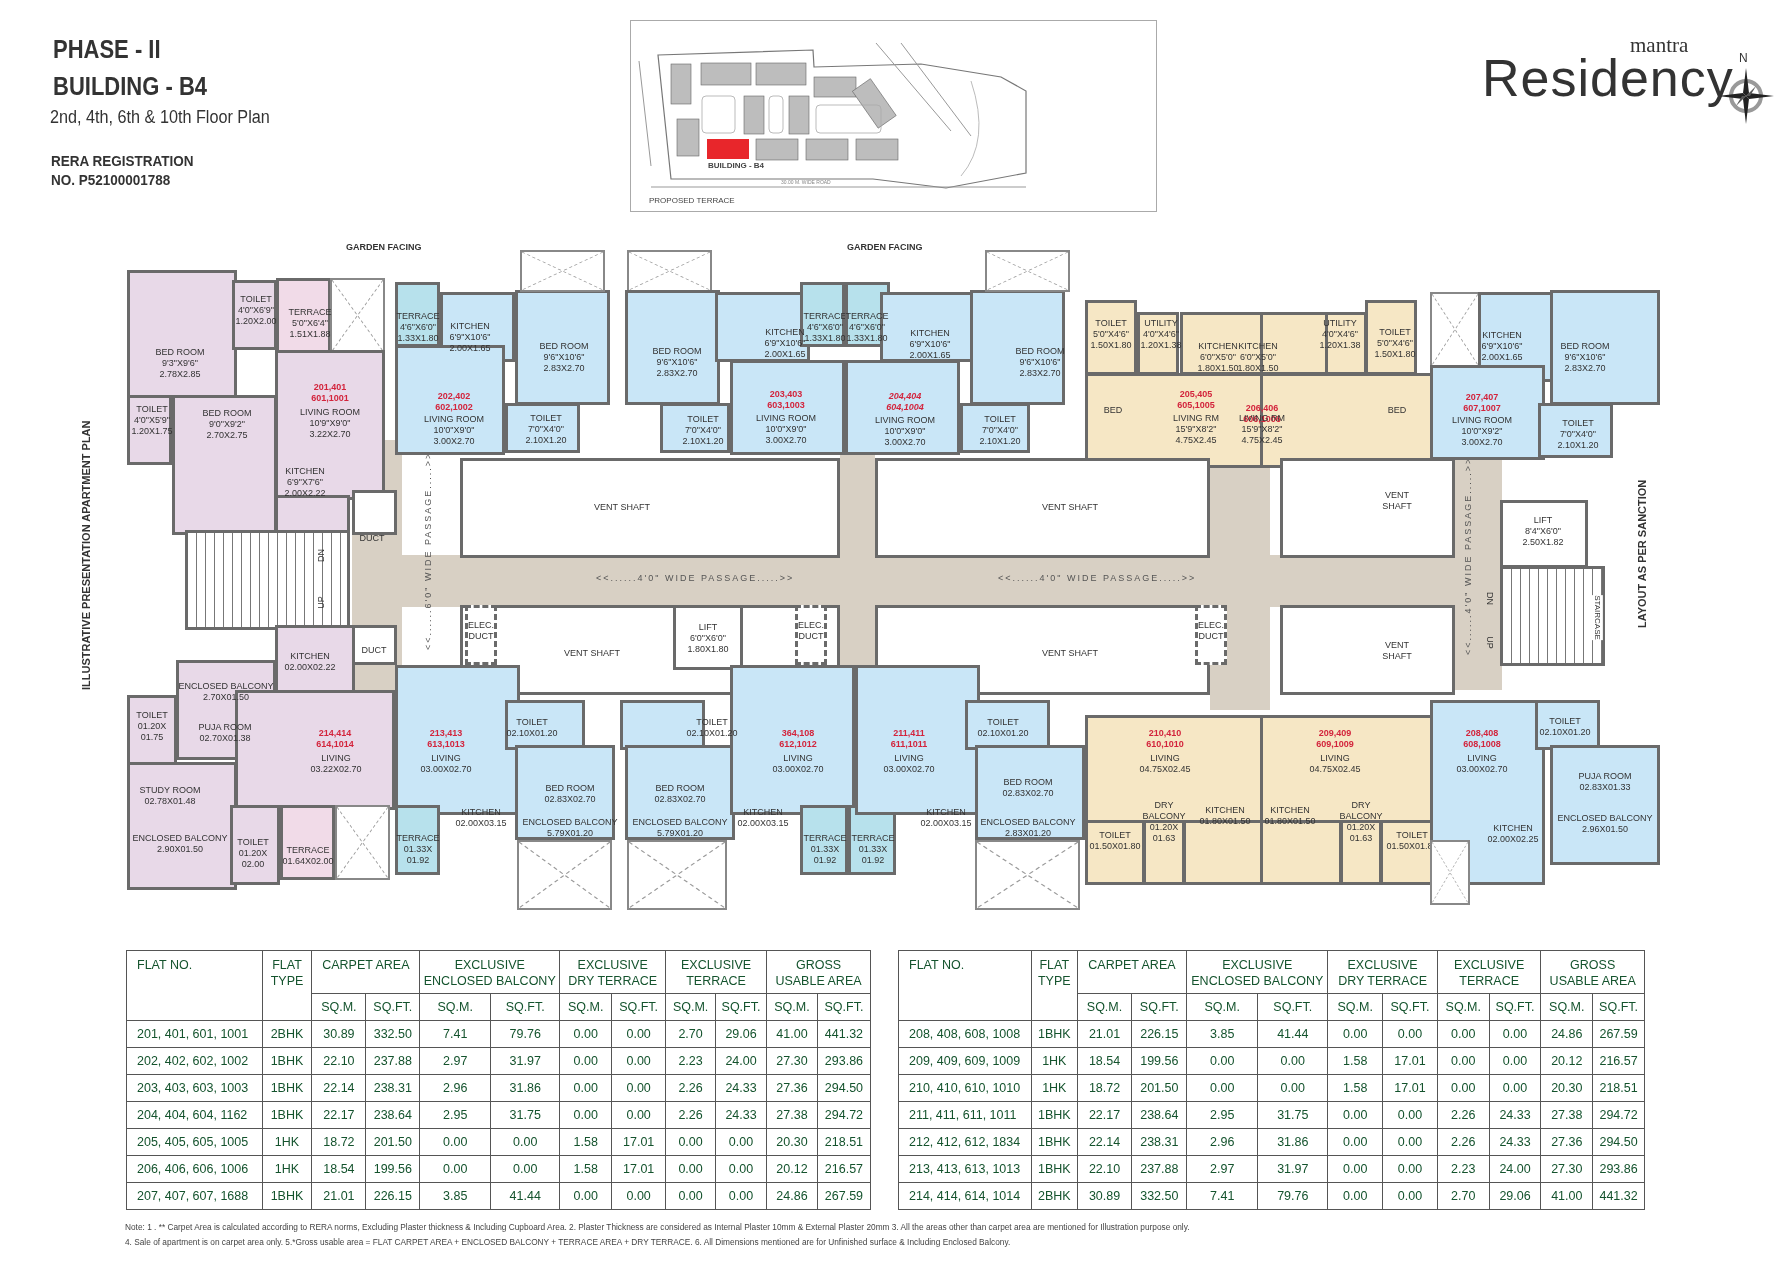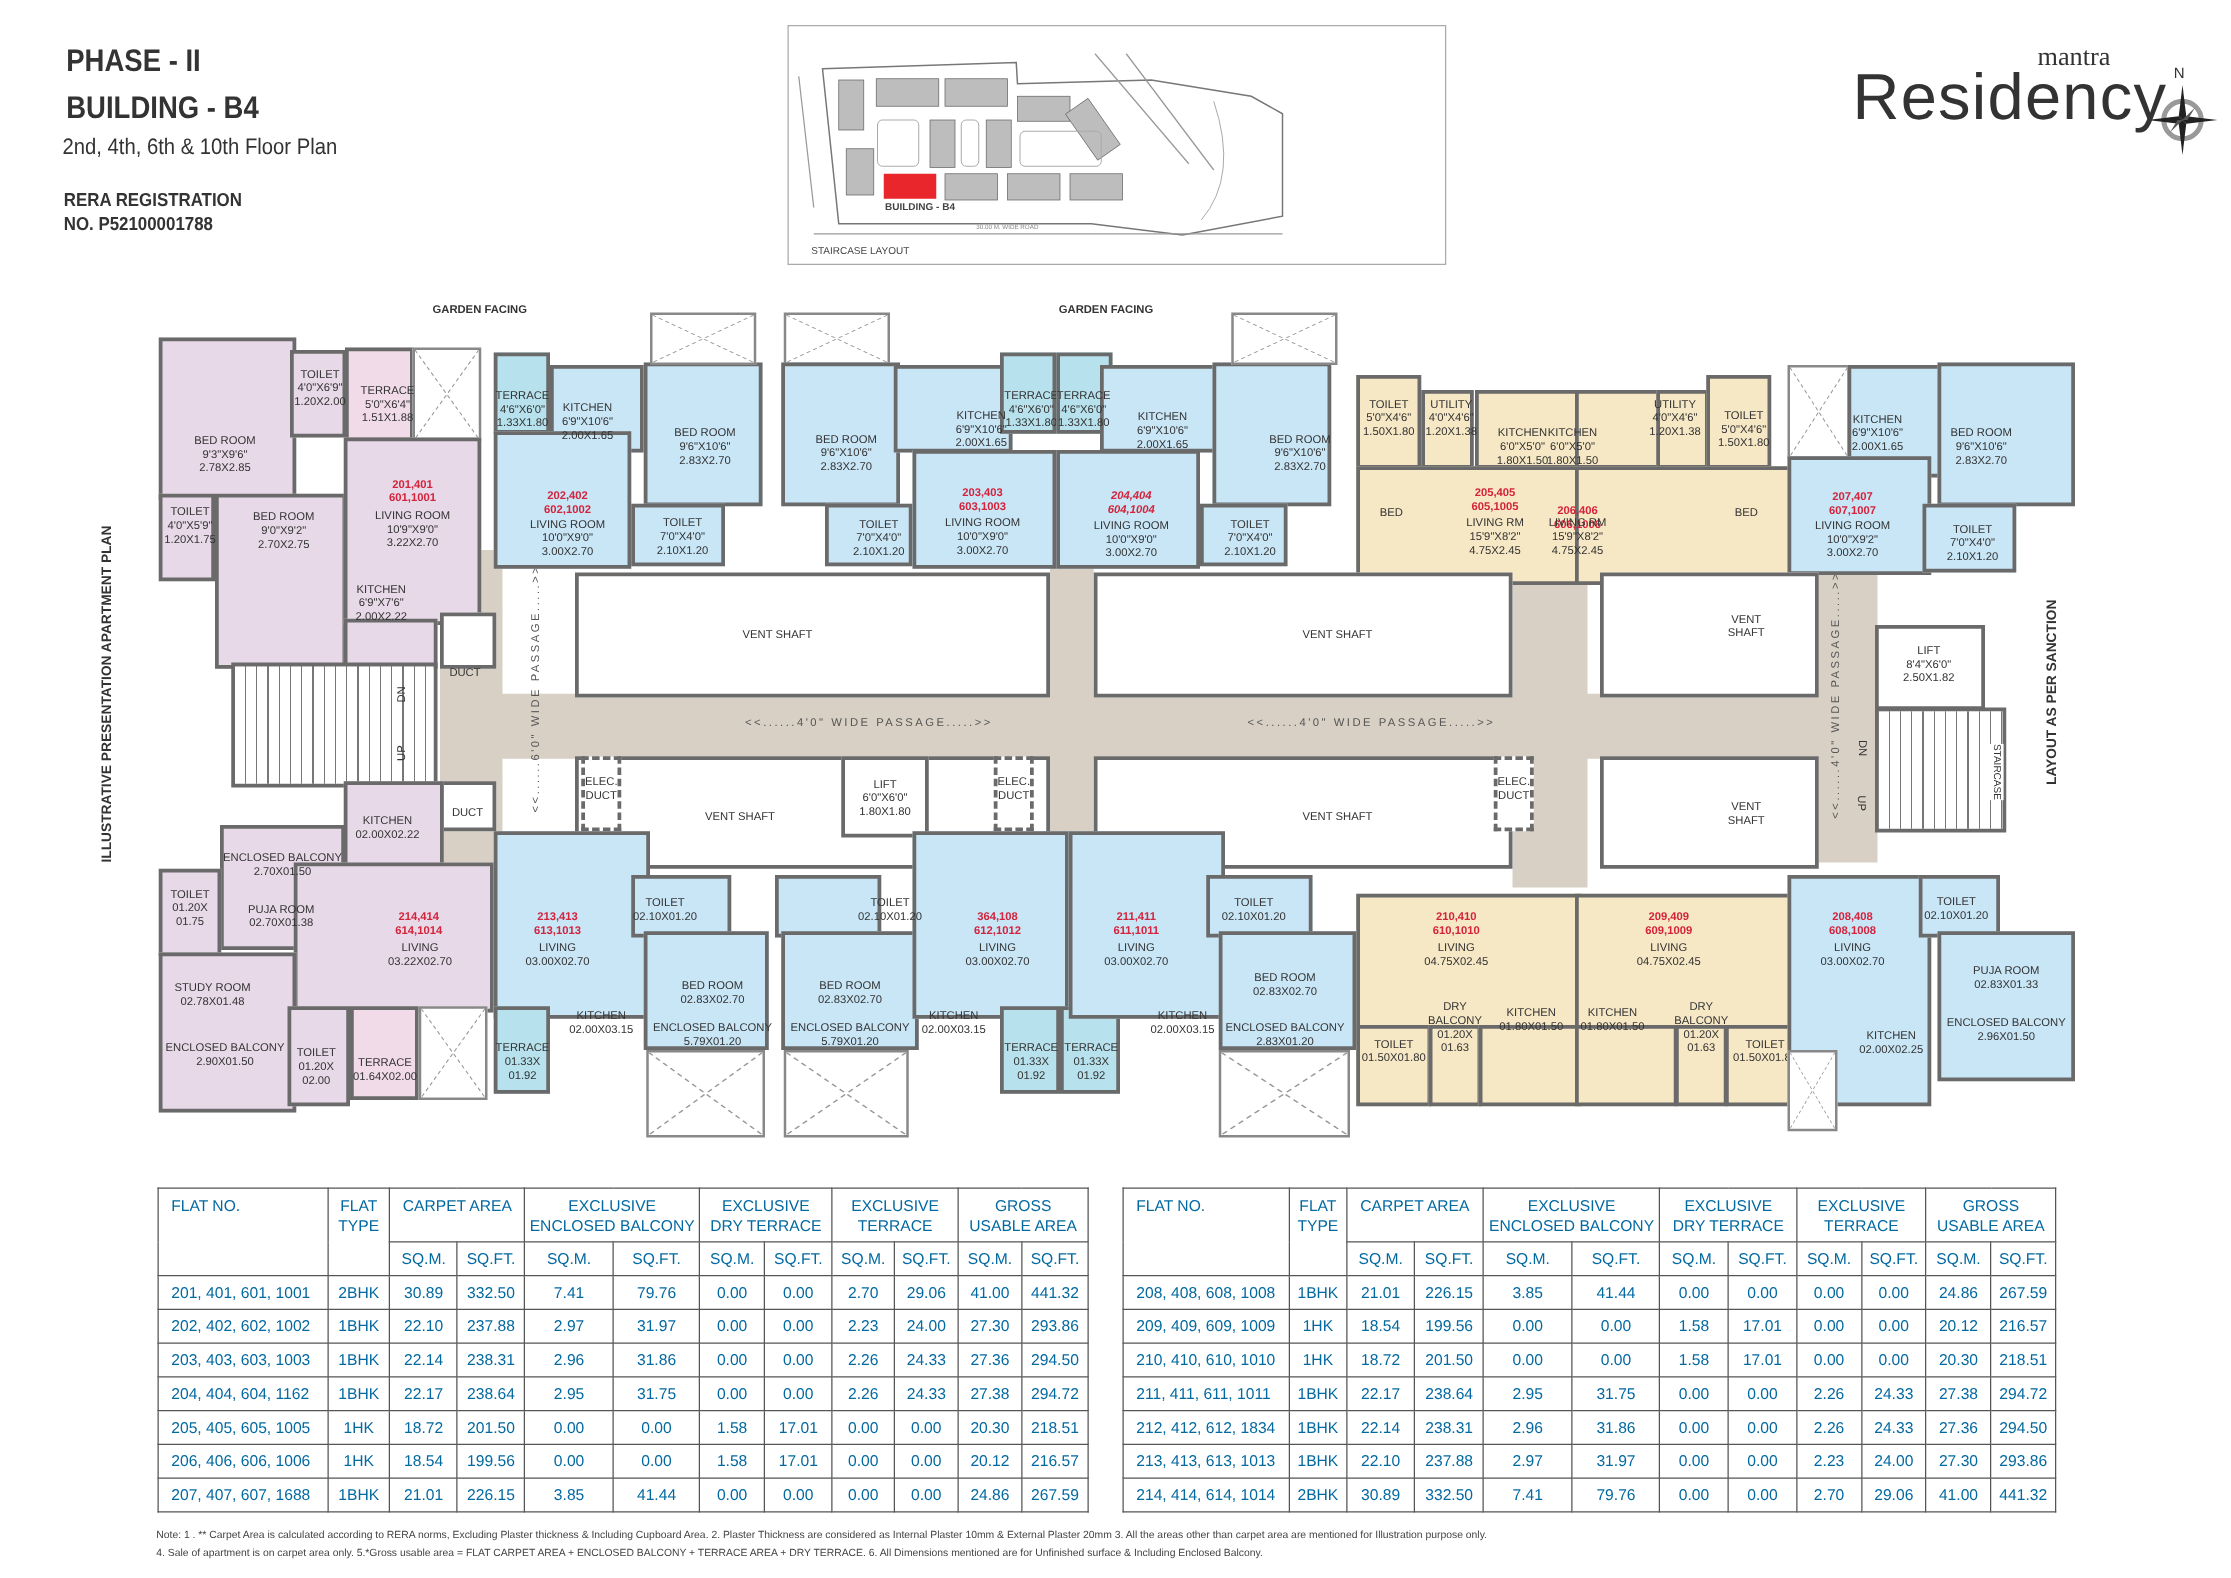--- a/index.html
+++ b/index.html
@@ -33,21 +33,21 @@
   .passage{background:#d8d0c4;}
   .rlabel{position:absolute;font-size:9px;color:#333;text-align:center;line-height:11px;white-space:nowrap;transform:translateX(-50%);}
   .flatno{position:absolute;font-size:9px;font-weight:bold;color:#d3243c;text-align:center;line-height:11px;transform:translateX(-50%);white-space:nowrap;}
   .pass-text{position:absolute;font-size:9px;letter-spacing:2px;color:#555;white-space:nowrap;}
   .pass-vert{position:absolute;font-size:9px;letter-spacing:2px;color:#555;white-space:nowrap;transform:rotate(-90deg);transform-origin:left top;}
   .stairs{position:absolute;background:repeating-linear-gradient(90deg,#fff 0 8px,#777 8px 9px);border:3px solid #6a6a6a;box-sizing:border-box;}
   .xbox{position:absolute;border:2px solid #888;box-sizing:border-box;background:#fff;}
   .xbox svg{width:100%;height:100%;display:block;}
 
   
-  table.area{position:absolute;border-collapse:collapse;font-size:12.5px;color:#0369a1;}
+  table.area{position:absolute;border-collapse:collapse;font-size:12.5px;color:#14532d;}
   table.area td,table.area th{border:1.5px solid #555;font-weight:normal;text-align:center;padding:0;height:26px;}
   table.area th{vertical-align:top;line-height:16px;padding-top:6px;}
   table.area th.sub{padding-top:0;vertical-align:middle;height:26px;}
   table.area td.flat{text-align:left;padding-left:10px;}
   table.area th.flathead{text-align:left;padding-left:10px;}
   .notes{left:125px;font-size:8.3px;color:#444;white-space:nowrap;}
 </style>
 </head>
 <body>
 
@@ -79,21 +79,21 @@
     </g>
     <rect x="76" y="118" width="42" height="20" fill="#e8262b"></rect>
     <g fill="none" stroke="#aaa" stroke-width="0.8">
       <rect x="71" y="75" width="33" height="37" rx="4"></rect>
       <rect x="138" y="75" width="14" height="37" rx="4"></rect>
       <rect x="185" y="84" width="65" height="28" rx="4"></rect>
       <path d="M340,60 Q360,120 330,155"></path>
     </g>
   </svg>
   <div class="kp-label" style="left:77px;top:140px;font-weight:bold;">BUILDING - B4</div>
-  <div class="kp-label" style="left:18px;top:175px;">STAIRCASE LAYOUT</div>
+  <div class="kp-label" style="left:18px;top:175px;">PROPOSED TERRACE</div>
   <div class="kp-label" style="left:150px;top:158px;font-size:5px;color:#888;">30.00 M. WIDE ROAD</div>
   <div class="abs compass">
     <div style="position:absolute;left:23px;top:-5px;font-size:12px;">N</div>
     <svg width="60" height="60" viewBox="0 0 60 60" style="position:absolute;left:0;top:10px;">
       <circle cx="30" cy="30" r="15" fill="none" stroke="#999" stroke-width="4"></circle>
       <polygon points="30,2 33,27 30,30 27,27" fill="#222"></polygon>
       <polygon points="30,58 33,33 30,30 27,33" fill="#222"></polygon>
       <polygon points="2,30 27,27 30,30 27,33" fill="#222"></polygon>
       <polygon points="58,30 33,27 30,30 33,33" fill="#222"></polygon>
       <polygon points="30,30 40,20 34,30" fill="#555"></polygon>

